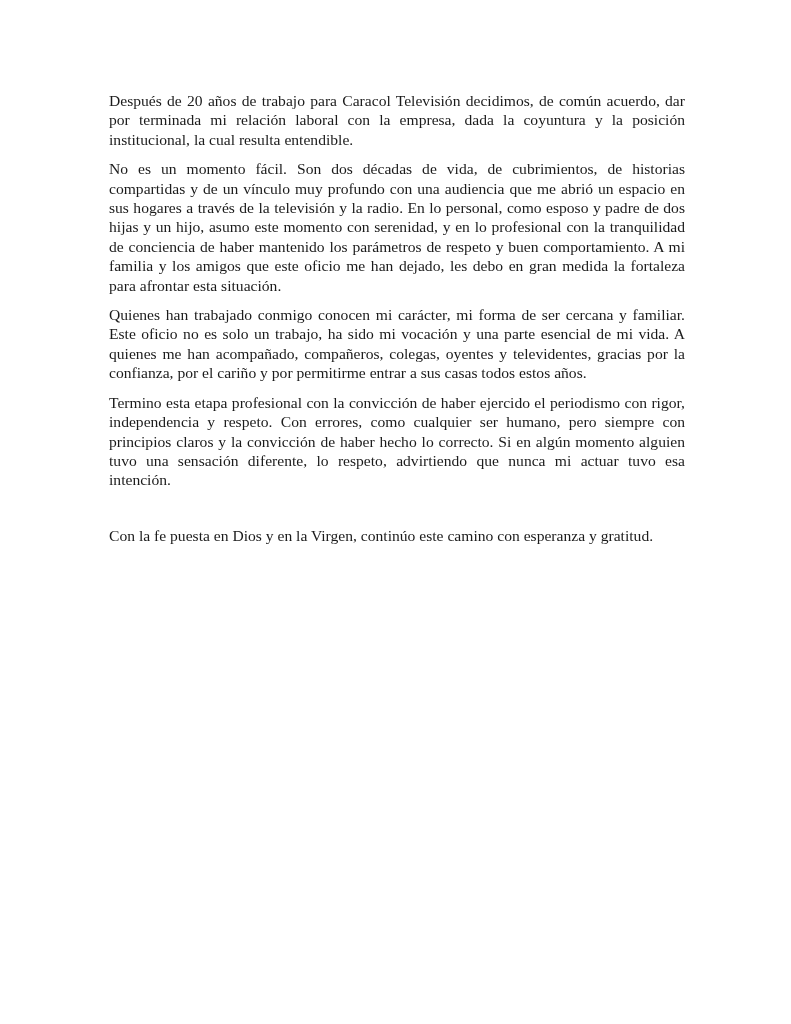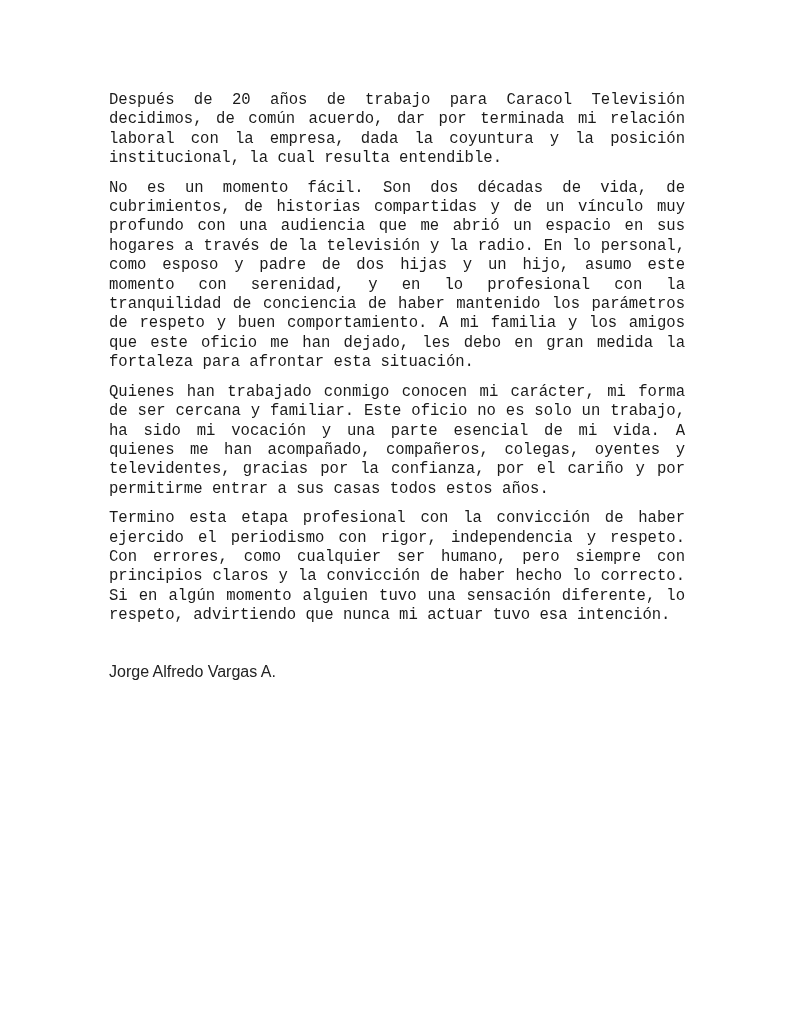--- a/index.html
+++ b/index.html
@@ -21,21 +21,20 @@
     width: 576px;
     font-family: "Liberation Serif", "DejaVu Serif", serif;
     font-size: 15.6px;
     line-height: 19.4px;
     color: #1b1b1b;
   }
   .letter p.body-paragraph {
     margin: 0 0 10px 0;
     text-align: justify;
     text-justify: inter-word;
-    font-family: Liberation Mono, monospace;
   }
   .letter p.closing-line {
     margin: 36px 0 0 0;
     text-align: left;
   }
   .letter p.signature-line {
     margin: 36px 0 0 0;
     font-family: "Liberation Sans", "DejaVu Sans", sans-serif;
     font-size: 16px;
     color: #222222;
@@ -44,15 +43,15 @@
 </style>
 </head>
 <body>
 
 <div class="page">
   <div class="letter">
     <p class="body-paragraph">Después de 20 años de trabajo para Caracol Televisión decidimos, de común acuerdo, dar por terminada mi relación laboral con la empresa, dada la coyuntura y la posición institucional, la cual resulta entendible.</p>
     <p class="body-paragraph">No es un momento fácil. Son dos décadas de vida, de cubrimientos, de historias compartidas y de un vínculo muy profundo con una audiencia que me abrió un espacio en sus hogares a través de la televisión y la radio. En lo personal, como esposo y padre de dos hijas y un hijo, asumo este momento con serenidad, y en lo profesional con la tranquilidad de conciencia de haber mantenido los parámetros de respeto y buen comportamiento. A mi familia y los amigos que este oficio me han dejado, les debo en gran medida la fortaleza para afrontar esta situación.</p>
     <p class="body-paragraph">Quienes han trabajado conmigo conocen mi carácter, mi forma de ser cercana y familiar. Este oficio no es solo un trabajo, ha sido mi vocación y una parte esencial de mi vida. A quienes me han acompañado, compañeros, colegas, oyentes y televidentes, gracias por la confianza, por el cariño y por permitirme entrar a sus casas todos estos años.</p>
     <p class="body-paragraph">Termino esta etapa profesional con la convicción de haber ejercido el periodismo con rigor, independencia y respeto. Con errores, como cualquier ser humano, pero siempre con principios claros y la convicción de haber hecho lo correcto. Si en algún momento alguien tuvo una sensación diferente, lo respeto, advirtiendo que nunca mi actuar tuvo esa intención.</p>
-    <p class="signature-line">Jorge Alfredo Vargas A.</p>
+    <p class="closing-line">Con la fe puesta en Dios y en la Virgen, continúo este camino con esperanza y gratitud.</p>
   </div>
 </div>
 
 </body></html>

